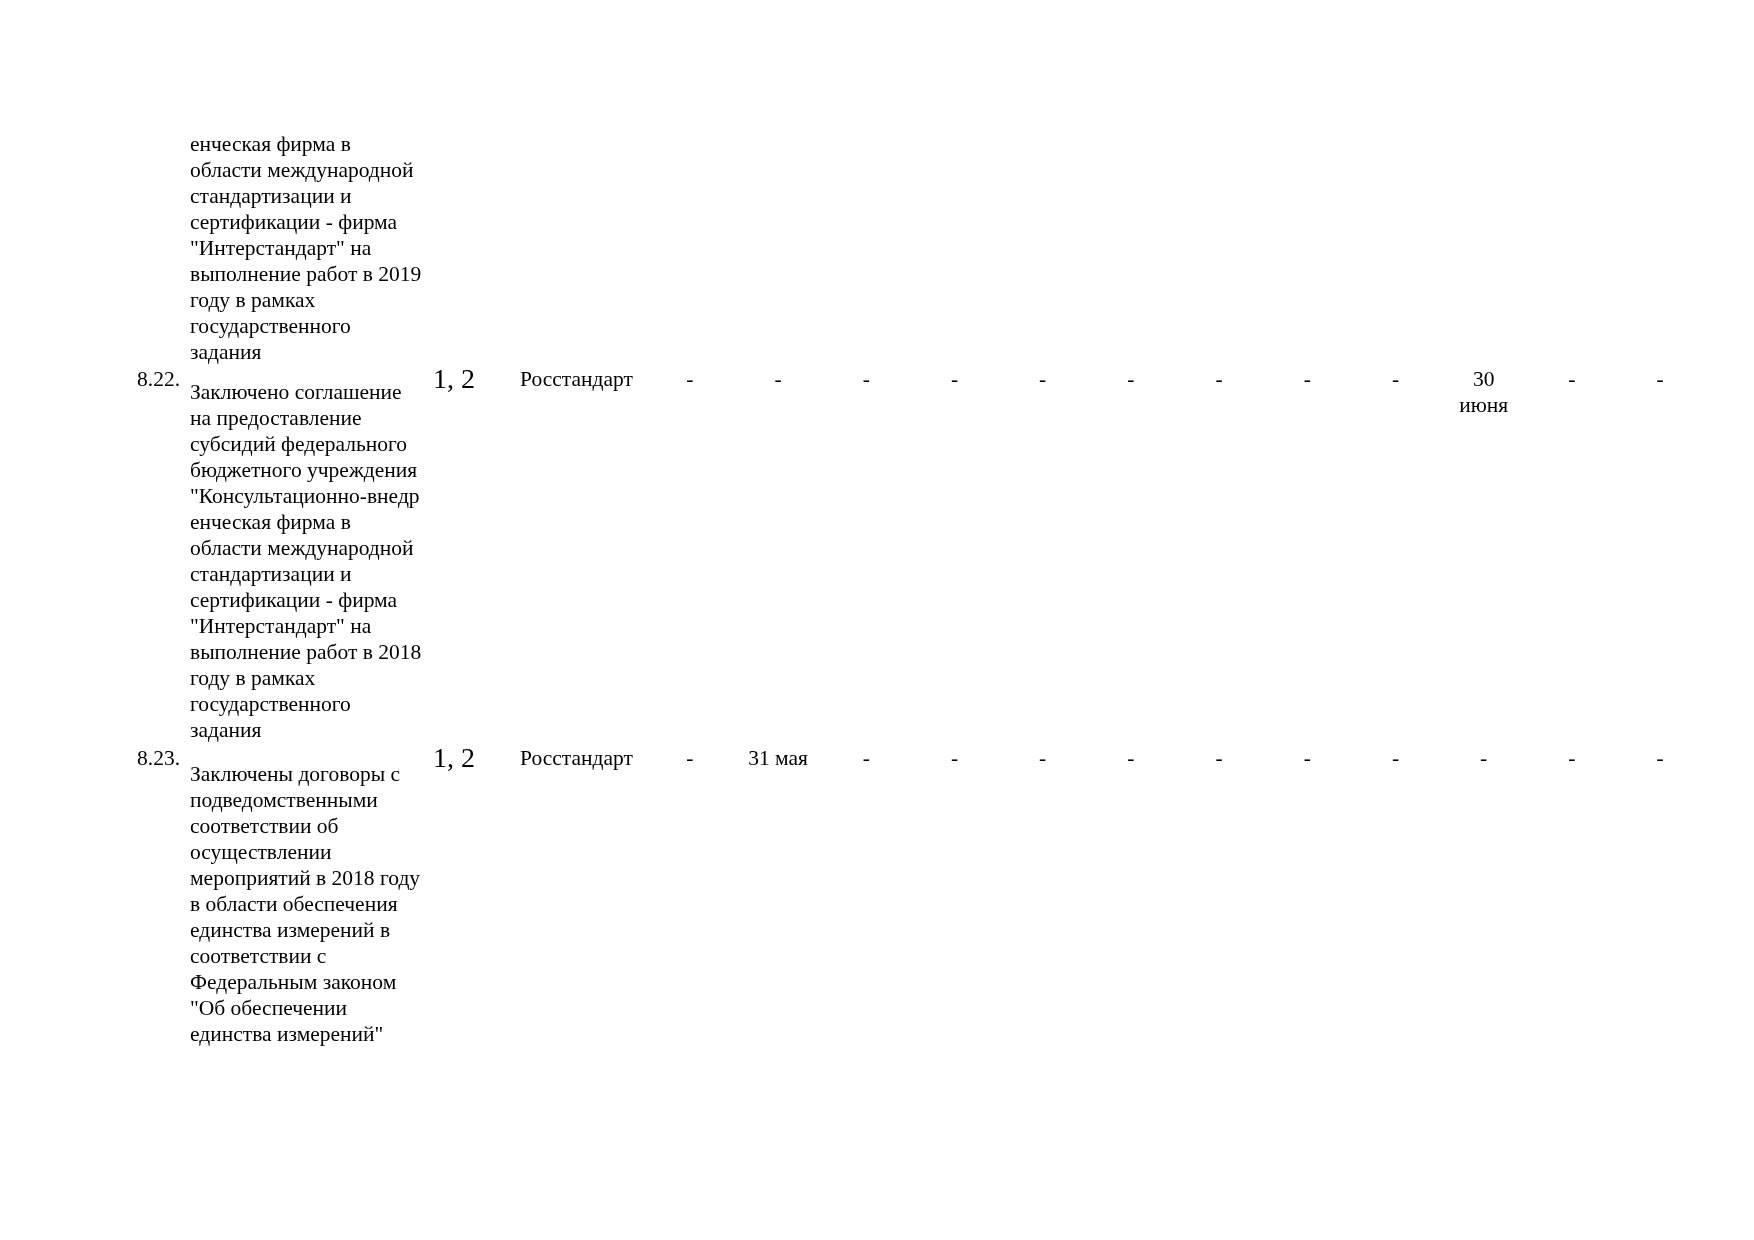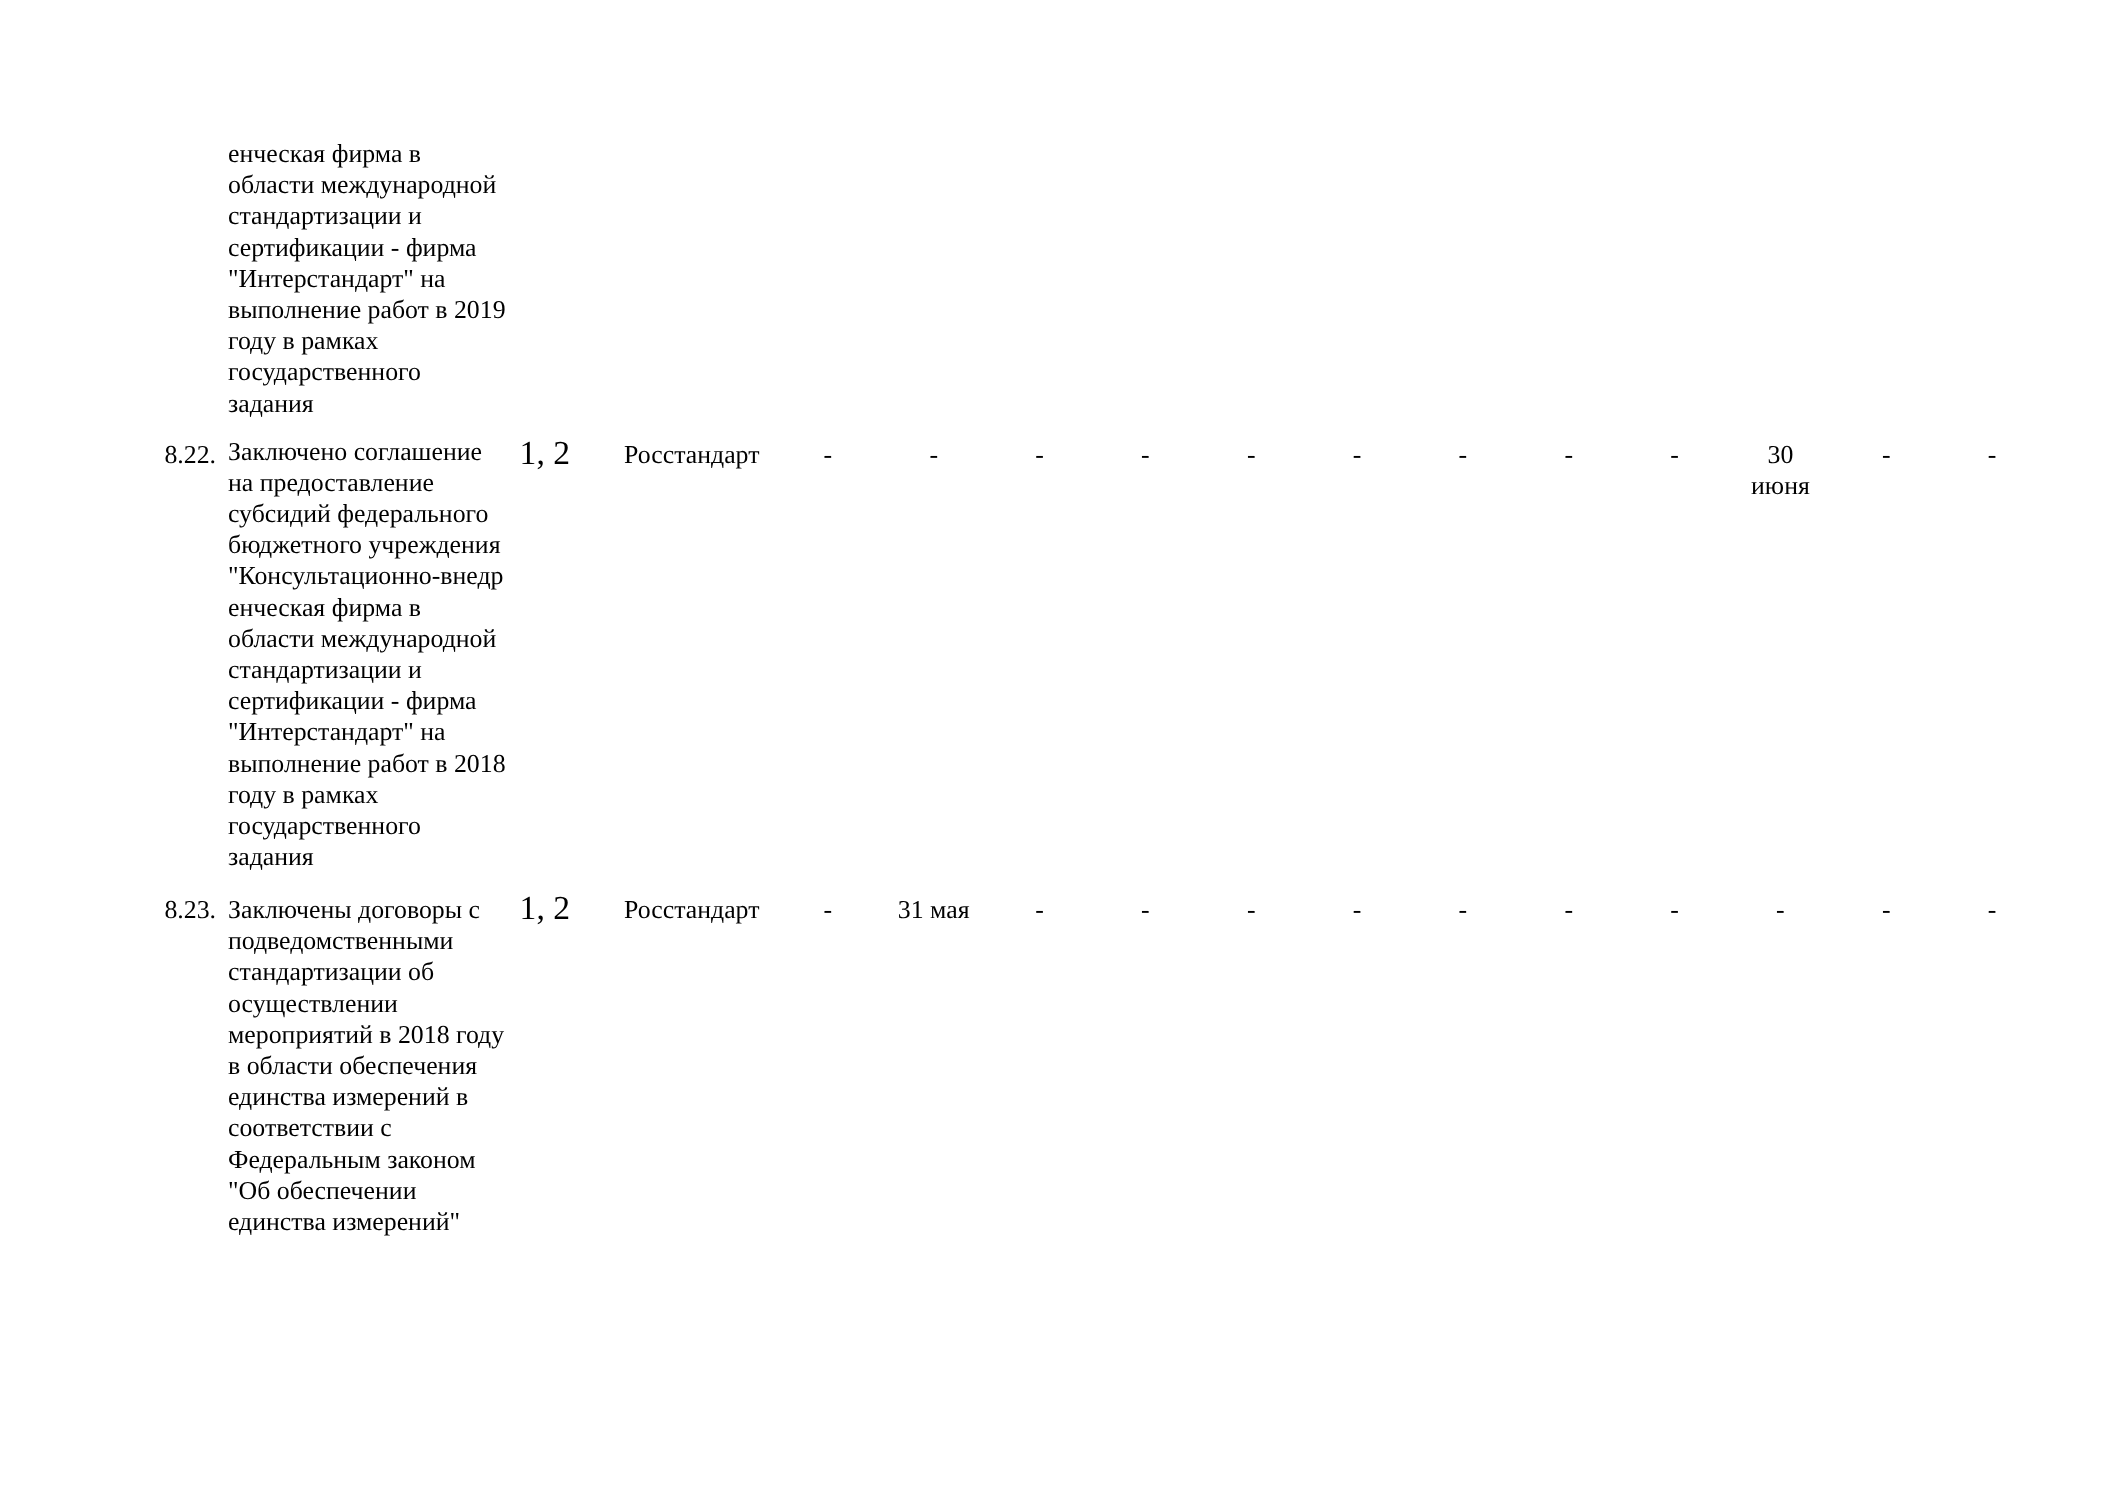--- a/index.html
+++ b/index.html
@@ -39,20 +39,21 @@
     white-space: nowrap;
   }
 
   .col-name {
     position: absolute;
     left: 190px;
     width: 252px;
     font-size: 21.5px;
     line-height: 26px;
     text-align: left;
+    margin-top: 16px;
   }
 
   .col-ref {
     position: absolute;
     left: 429px;
     width: 46px;
     font-size: 28px;
     line-height: 26px;
     white-space: nowrap;
     text-align: right;
@@ -163,21 +164,21 @@
           <div class="cell" style="left: 956.1px; top: 0px;">
             <span class="v1">-</span>
           </div>
         </div>
       </div>
       <div class="row" style="top: 0px;">
         <div class="col-num" style="top: 745px;">8.23.</div>
         <div class="col-name" style="top: 745px;">
           <div>Заключены договоры с</div>
           <div>подведомственными</div>
-          <div>стандартизации об</div>
+          <div>соответствии об</div>
           <div>осуществлении</div>
           <div>мероприятий в 2018 году</div>
           <div>в области обеспечения</div>
           <div>единства измерений в</div>
           <div>соответствии с</div>
           <div>Федеральным законом</div>
           <div>"Об обеспечении</div>
           <div>единства измерений"</div>
         </div>
         <div class="col-ref" style="top: 745px;">1, 2</div>

